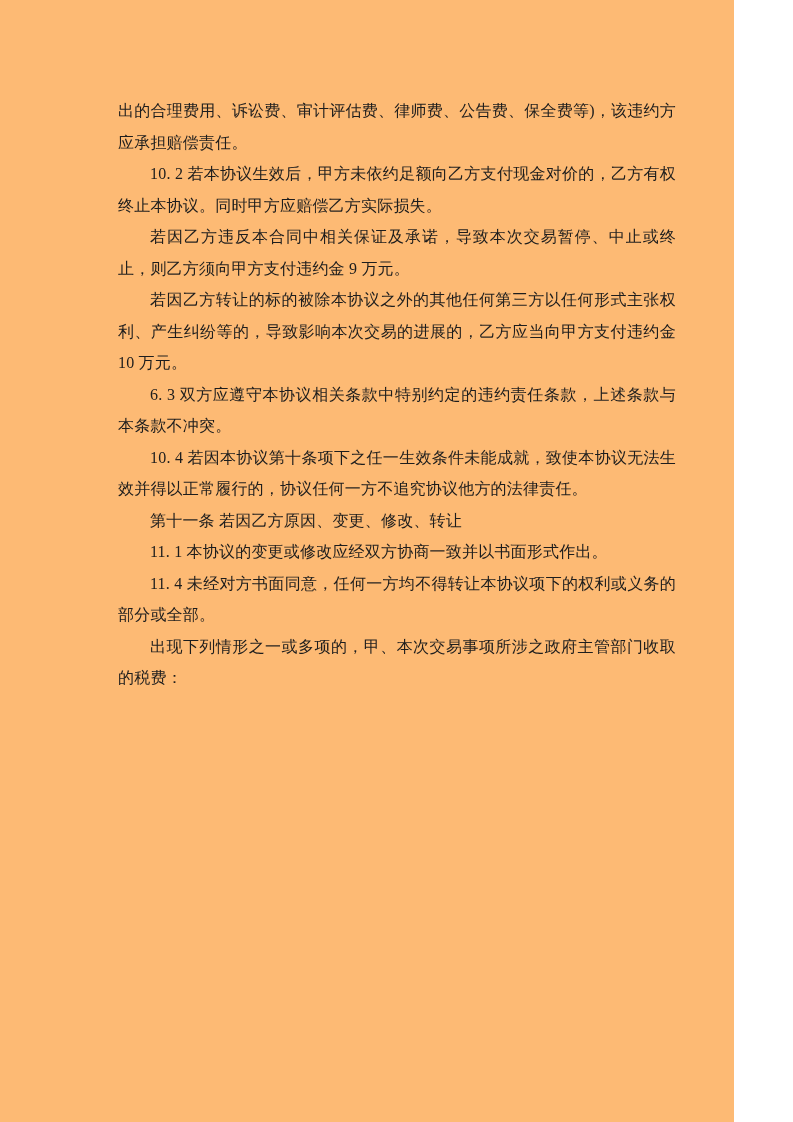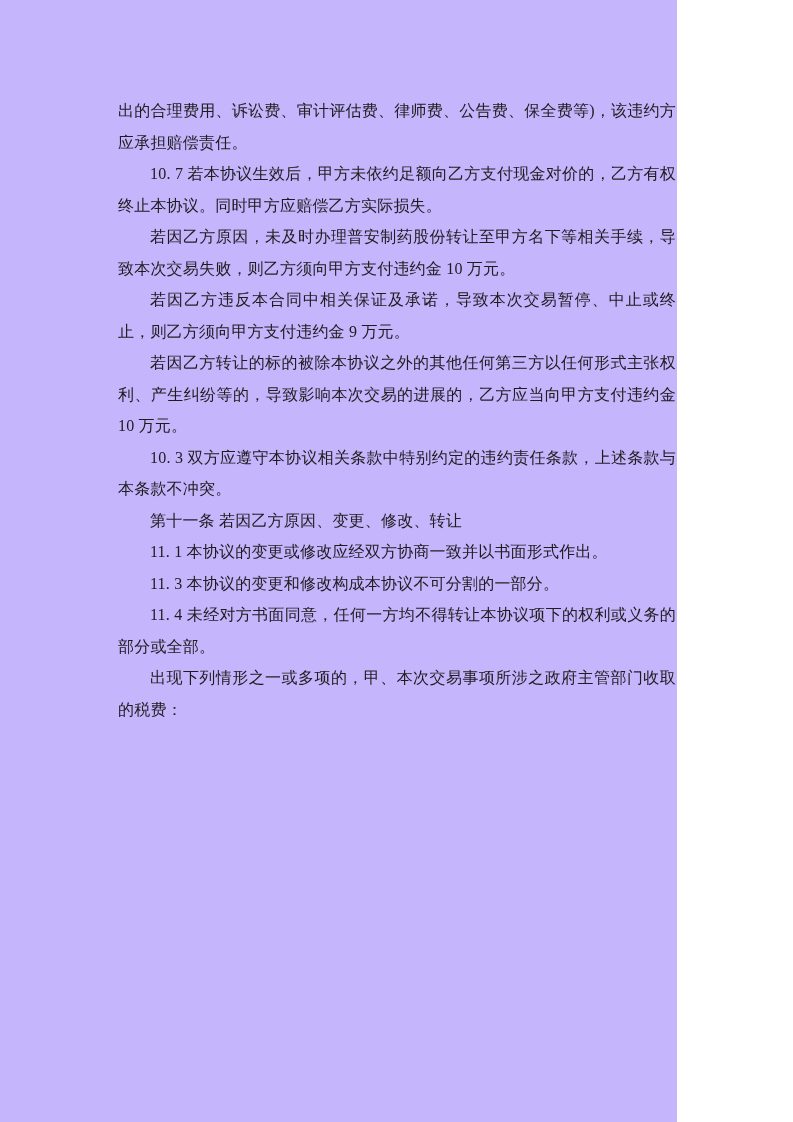--- a/index.html
+++ b/index.html
@@ -2,23 +2,23 @@
 <html lang="zh"><head>
 <meta charset="utf-8">
 <style>
   html, body {
     margin: 0;
     padding: 0;
     background: #ffffff;
   }
   .page {
     position: relative;
-    width: 677px;
+    width: 734px;
     height: 1122px;
-    background: #c4b5fd;
+    background: #fdba74;
     overflow: hidden;
     font-family: "Liberation Serif", "DejaVu Serif", serif;
   }
   .content {
     position: absolute;
     left: 118px;
     top: 95px;
     width: 558px;
     color: #1d1d1d;
   }
@@ -34,24 +34,23 @@
   .content p.indent {
     text-indent: 2em;
   }
 </style>
 </head>
 <body>
 
 <div class="page">
   <div class="content">
     <p>出的合理费用、诉讼费、审计评估费、律师费、公告费、保全费等)，该违约方应承担赔偿责任。</p>
-    <p class="indent">10. 7 若本协议生效后，甲方未依约足额向乙方支付现金对价的，乙方有权终止本协议。同时甲方应赔偿乙方实际损失。</p>
-    <p class="indent">若因乙方原因，未及时办理普安制药股份转让至甲方名下等相关手续，导致本次交易失败，则乙方须向甲方支付违约金 10 万元。</p>
+    <p class="indent">10. 2 若本协议生效后，甲方未依约足额向乙方支付现金对价的，乙方有权终止本协议。同时甲方应赔偿乙方实际损失。</p>
     <p class="indent">若因乙方违反本合同中相关保证及承诺，导致本次交易暂停、中止或终止，则乙方须向甲方支付违约金 9 万元。</p>
     <p class="indent">若因乙方转让的标的被除本协议之外的其他任何第三方以任何形式主张权利、产生纠纷等的，导致影响本次交易的进展的，乙方应当向甲方支付违约金 10 万元。</p>
-    <p class="indent">10. 3 双方应遵守本协议相关条款中特别约定的违约责任条款，上述条款与本条款不冲突。</p>
+    <p class="indent">6. 3 双方应遵守本协议相关条款中特别约定的违约责任条款，上述条款与本条款不冲突。</p>
+    <p class="indent">10. 4 若因本协议第十条项下之任一生效条件未能成就，致使本协议无法生效并得以正常履行的，协议任何一方不追究协议他方的法律责任。</p>
     <p class="indent">第十一条 若因乙方原因、变更、修改、转让</p>
     <p class="indent">11. 1 本协议的变更或修改应经双方协商一致并以书面形式作出。</p>
-    <p class="indent">11. 3 本协议的变更和修改构成本协议不可分割的一部分。</p>
     <p class="indent">11. 4 未经对方书面同意，任何一方均不得转让本协议项下的权利或义务的部分或全部。</p>
     <p class="indent">出现下列情形之一或多项的，甲、本次交易事项所涉之政府主管部门收取的税费：</p>
   </div>
 </div>
 
 </body></html>

